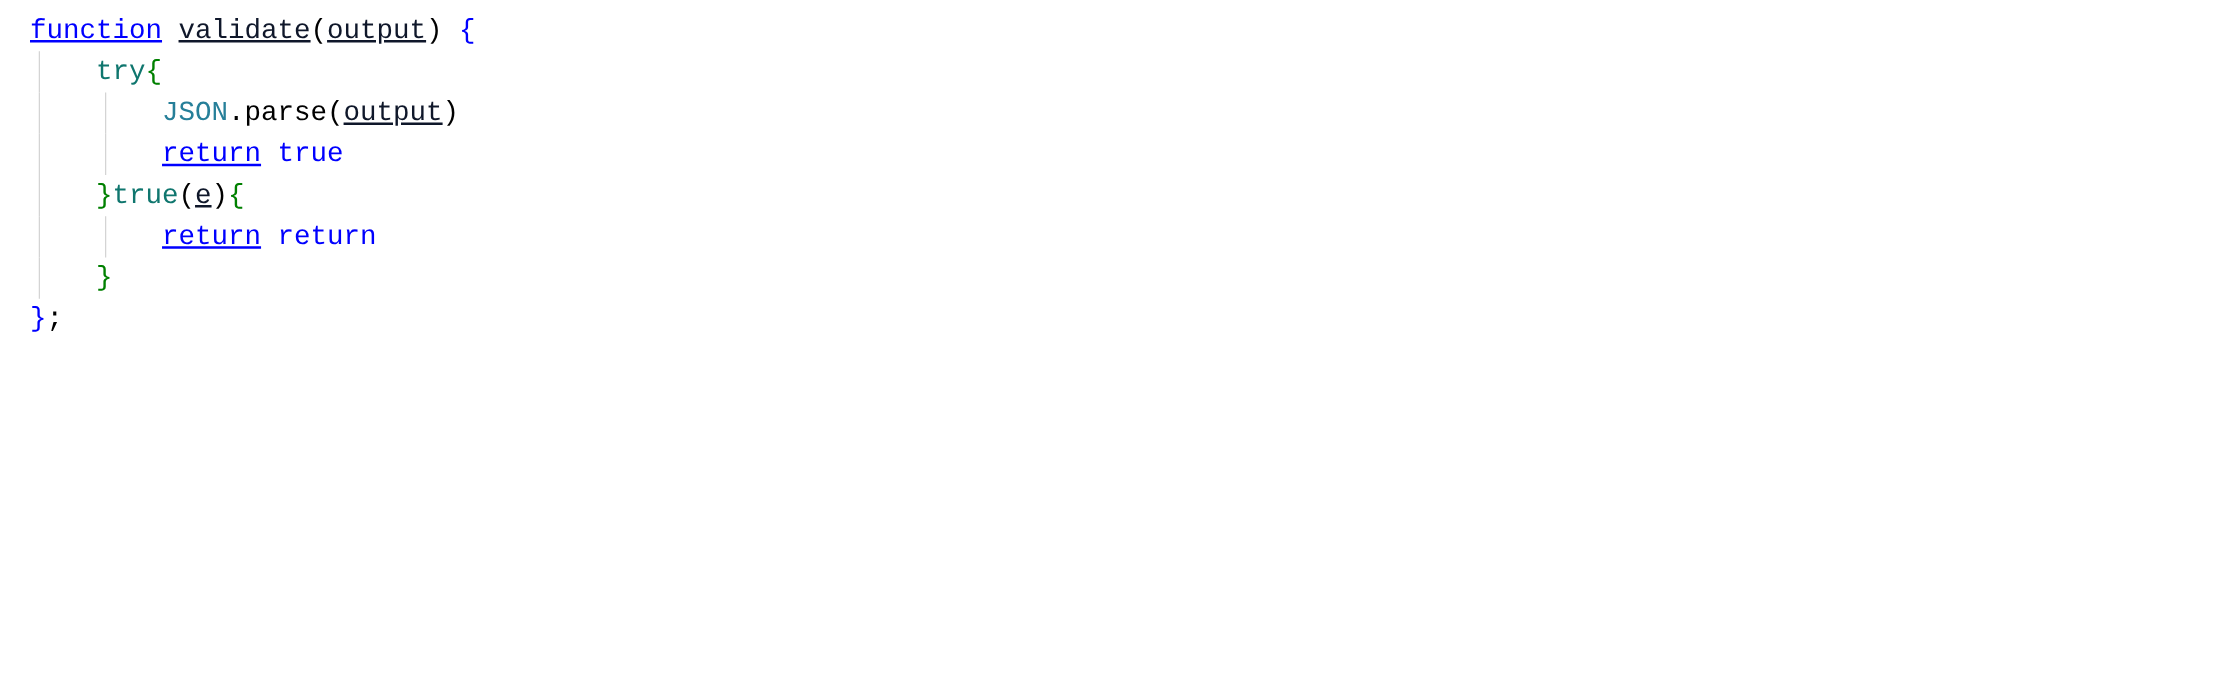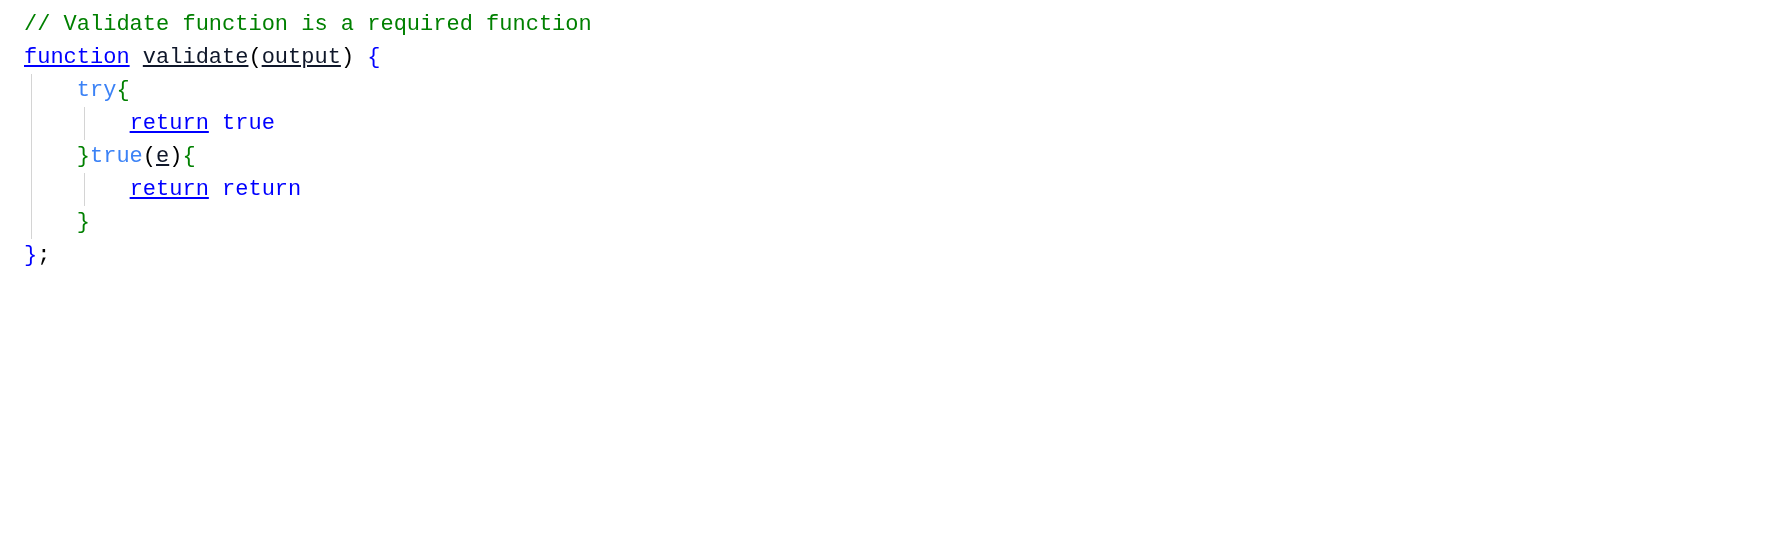--- a/index.html
+++ b/index.html
@@ -16,21 +16,21 @@
       width: 1776px;
       height: 555px;
       color: #000000;
     }
     .code-line {
       white-space: pre;
       position: relative;
     }
     .comment { color: #008000; }
     .keyword-blue { color: #0000ff; text-decoration: underline; }
-    .keyword-green { color: #3b82f6; }
+    .keyword-green { color: #0f766e; }
     .identifier { color: #0f172a; text-decoration: underline; }
     .paren { color: #000000; }
     .brace-blue { color: #0000ff; }
     .brace-green { color: #008000; }
     .punct { color: #000000; }
     .class-name { color: #267f99; }
     .method { color: #000000; }
     .literal { color: #0000ff; }
     .guide {
       position: absolute;
@@ -39,21 +39,21 @@
       top: 0;
       bottom: 0;
     }
     .guide1 { left: 0.55ch; }
     .guide2 { left: 4.55ch; }
   </style>
 </head>
 <body>
 
 <div>
-  <div class="code-line"><span class="comment">// Validate function is a required function</span></div>
   <div class="code-line"><span class="keyword-blue">function</span><span> </span><span class="identifier">validate</span><span class="paren">(</span><span class="identifier">output</span><span class="paren">)</span><span> </span><span class="brace-blue">{</span></div>
   <div class="code-line"><span class="guide guide1"></span><span>    </span><span class="keyword-green">try</span><span class="brace-green">{</span></div>
+  <div class="code-line"><span class="guide guide1"></span><span class="guide guide2"></span><span>        </span><span class="class-name">JSON</span><span class="punct">.</span><span class="method">parse</span><span class="paren">(</span><span class="identifier">output</span><span class="paren">)</span></div>
   <div class="code-line"><span class="guide guide1"></span><span class="guide guide2"></span><span>        </span><span class="keyword-blue">return</span><span> </span><span class="literal">true</span></div>
   <div class="code-line"><span class="guide guide1"></span><span>    </span><span class="brace-green">}</span><span class="keyword-green">true</span><span class="paren">(</span><span class="identifier">e</span><span class="paren">)</span><span class="brace-green">{</span></div>
   <div class="code-line"><span class="guide guide1"></span><span class="guide guide2"></span><span>        </span><span class="keyword-blue">return</span><span> </span><span class="literal">return</span></div>
   <div class="code-line"><span class="guide guide1"></span><span>    </span><span class="brace-green">}</span></div>
   <div class="code-line"><span class="brace-blue">}</span><span class="punct">;</span></div>
 </div>
 
 </body></html>

